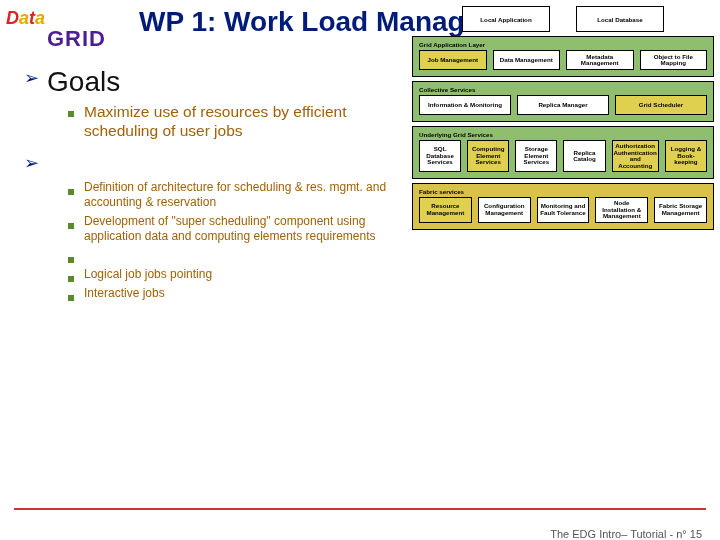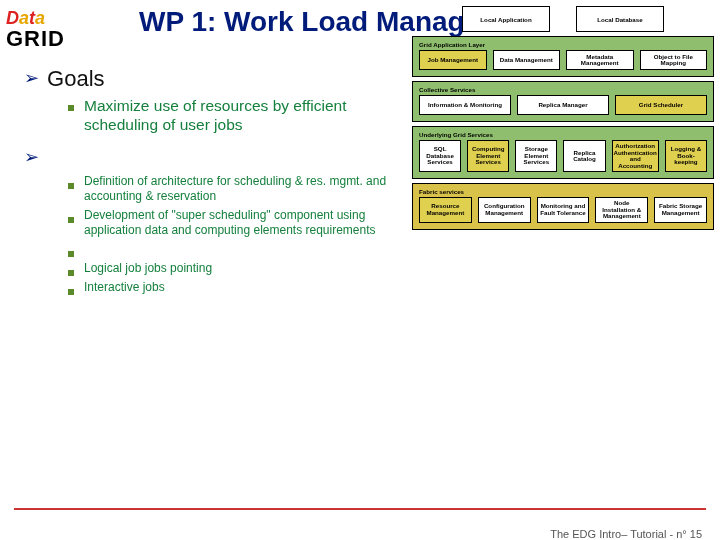--- a/index.html
+++ b/index.html
@@ -8,30 +8,30 @@
     height: 540px;
     background: #fff;
     font-family: "Comic Sans MS", cursive, sans-serif;
     position: relative;
     overflow: hidden;
   }
   .header { display: flex; align-items: flex-start; padding: 6px 10px 0 6px; gap: 13px; }
   .logo { width: 90px; height: 50px; position: relative; margin-right: 10px; margin-top:2px;}
   .logo-data { font-family: Arial, sans-serif; font-size: 18px; font-weight: bold; font-style: italic; }
   .logo-data .d1 { color:#d22; } .logo-data .d2 { color:#e7a600; } .logo-data .d3 { color:#d22; } .logo-data .d4 { color:#e7a600; }
-  .logo-grid { font-family: Arial Black, Arial, sans-serif; font-size:22px; font-weight:900; color:#000000; letter-spacing:1px; line-height:0.9;}
+  .logo-grid { font-family: Arial Black, Arial, sans-serif; font-size:22px; font-weight:900; color:#4c1d95; letter-spacing:1px; line-height:0.9;margin-left:41px;}
   .title { font-size: 28px; font-weight: bold; color: #001b7a; line-height: 1.15; text-align:center; flex: 0 0 auto; margin-left: 20px;}
   .content { padding: 4px 18px 0 24px; width: 410px; }
   .h2row { display:flex; align-items:flex-start; margin-top:4px; margin-bottom:2px;}
   .arrow { color:#001b7a; font-size:18px; margin-right:8px; line-height:1.4;}
-  .h2 { font-size:22px; color:#111; }
+  .h2 { font-size:28px; color:#111; }
   .bullets { margin-left: 44px; }
   .b { display:flex; align-items:flex-start; margin:4px 0; }
   .dot { width:6px; height:6px; background:#5a8a2a; margin-top:9px; margin-right:10px; flex:0 0 auto; }
-  .btxt { font-size:15.5px; color:#15803d; line-height:1.25; }
+  .btxt { font-size:15.5px; color:#a16207; line-height:1.25; }
   .btxt2 { font-size:12px; }
   .diagram {
     position:absolute; right:6px; top:6px; width:302px; font-family: Arial, sans-serif;
     font-size:6.2px; color:#000;
   }
   .toppair { display:flex; gap:26px; justify-content:center; margin-bottom:4px;}
   .topbox { border:1px solid #000; background:#fff; width:88px; height:26px; display:flex; align-items:center; justify-content:center; text-align:center; font-weight:bold;}
   .sect { border:1px solid #000; padding:4px 6px 6px 6px; margin-bottom:4px; }
   .sect.green { background:#8fbf6e; }
   .sect.dyellow { background:#d9c24a; }

